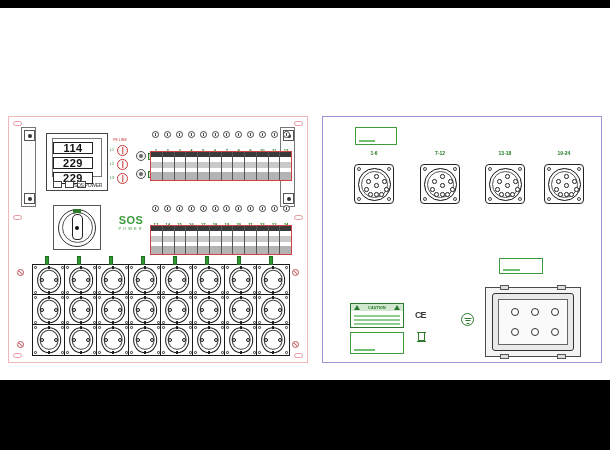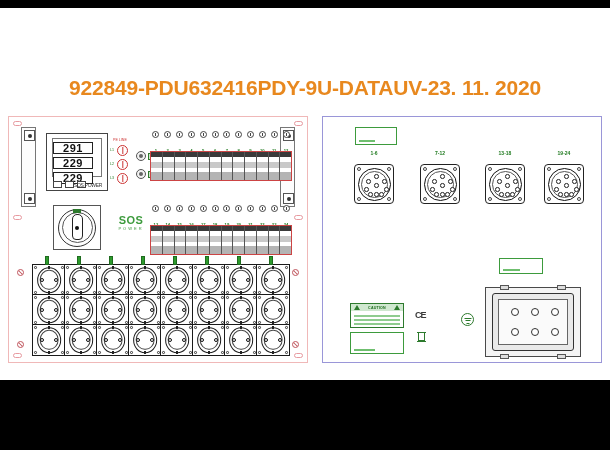--- a/index.html
+++ b/index.html
@@ -537,21 +537,20 @@
     border: 1px solid #555;
     background: #ddd;
   }
 </style>
 </head>
 <body>
 
 <div id="canvas">
   <div class="sheet"></div>
 
-  <div class="title">922849-PDU632416PDY-9U-DATAUV-23. 11. 2020</div>
 
   <div class="panel-front">
 
     <div class="corner-slot" style="left:4px;top:4px;"></div>
     <div class="corner-slot" style="right:4px;top:4px;"></div>
     <div class="corner-slot" style="left:4px;bottom:4px;"></div>
     <div class="corner-slot" style="right:4px;bottom:4px;"></div>
     <div class="corner-slot" style="left:4px;top:98px;"></div>
     <div class="corner-slot" style="right:4px;top:98px;"></div>
 
@@ -559,21 +558,21 @@
       <div class="hole t"></div>
       <div class="hole b"></div>
     </div>
     <div class="ear" style="right:12px;top:10px;">
       <div class="hole t"></div>
       <div class="hole b"></div>
     </div>
 
     <div class="meter" style="left:37px;top:16px;width:62px;height:58px;">
       <div class="meter-inner"></div>
-      <div class="digit-row" style="top:8px;">291</div>
+      <div class="digit-row" style="top:8px;">114</div>
       <div class="digit-row" style="top:23px;">229</div>
       <div class="digit-row" style="top:38px;">229</div>
       <div class="meter-btns">
         <span></span>
         <span></span>
         <span></span>
       </div>
       <div class="meter-logo">SOS POWER</div>
     </div>
 

